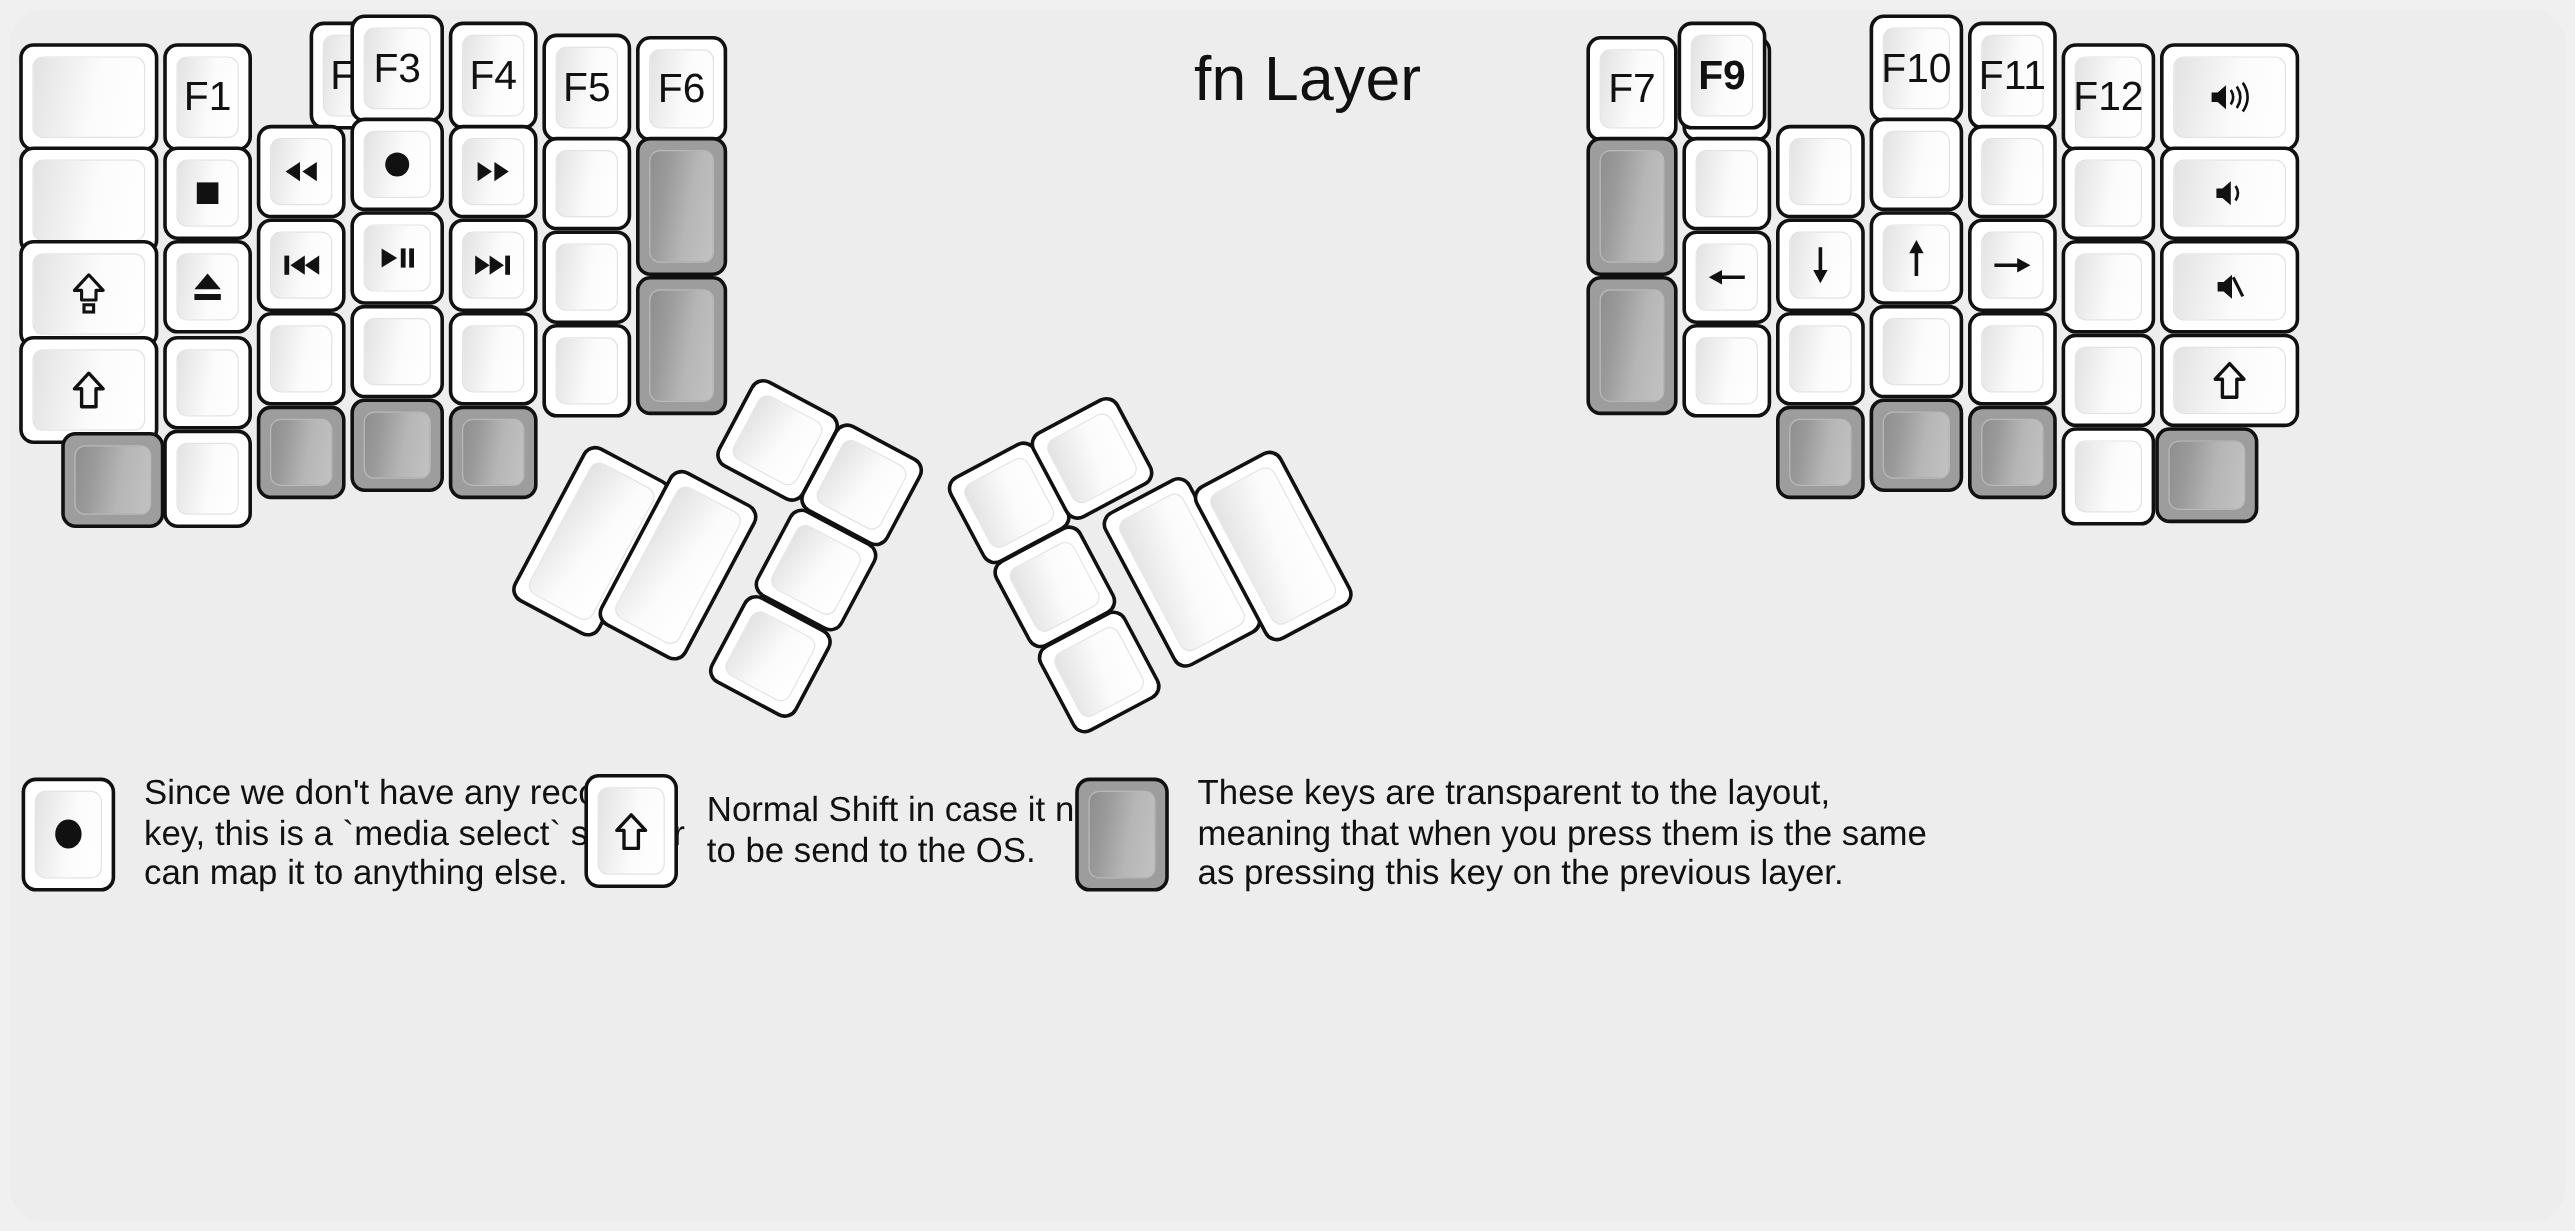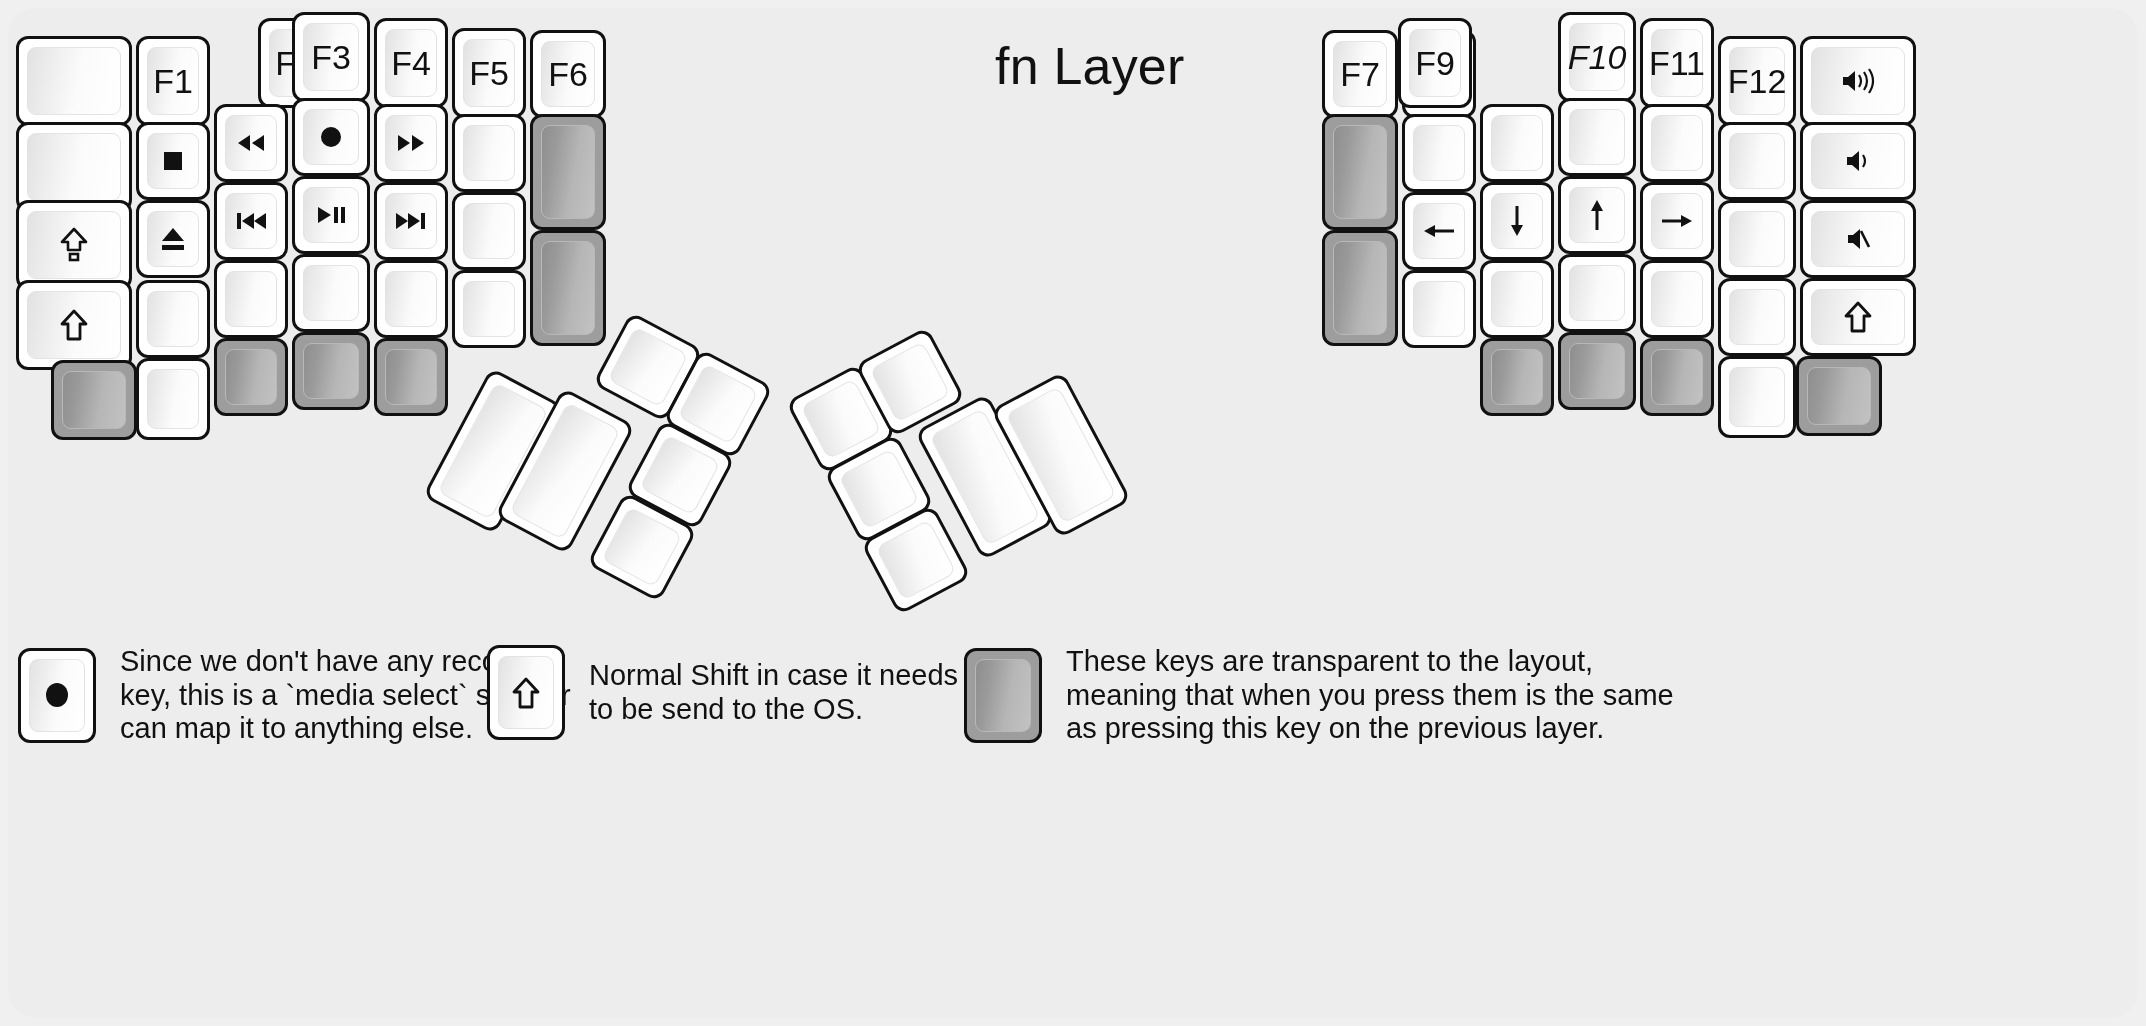--- a/index.html
+++ b/index.html
@@ -321,21 +321,21 @@
               <path d="M32 11 H6" stroke="#111" stroke-width="3"></path>
               <path d="M2 11 L13 5 V17 Z" fill="#111"></path>
             </svg>
           </span>
       </div>
     </div>
     <div class="key" style="left:1402px;top:270px;width:74px;height:78px;">
         <div class="cap"></div>
       </div>
 
-    <div class="key" style="left:1398px;top:18px;width:74px;height:90px;">
+    <div class="key" style="left:1398px;top:18px;width:74px;height:90px;font-weight:bold;">
       <div class="cap">
           <span class="lg">F9</span>
         </div>
     </div>
     <div class="key" style="left:1480px;top:104px;width:74px;height:78px;">
         <div class="cap"></div>
       </div>
     <div class="key" style="left:1480px;top:182px;width:74px;height:78px;">
       <div class="cap">
         <span class="lg">
@@ -346,21 +346,21 @@
           </span>
       </div>
     </div>
     <div class="key" style="left:1480px;top:260px;width:74px;height:78px;">
         <div class="cap"></div>
       </div>
     <div class="key trans" style="left:1480px;top:338px;width:74px;height:78px;">
         <div class="cap"></div>
       </div>
 
-    <div class="key" style="left:1558px;top:12px;width:78px;height:90px;font-style:italic;">
+    <div class="key" style="left:1558px;top:12px;width:78px;height:90px;">
       <div class="cap">
           <span class="lg">F10</span>
         </div>
     </div>
     <div class="key" style="left:1558px;top:98px;width:78px;height:78px;">
         <div class="cap"></div>
       </div>
     <div class="key" style="left:1558px;top:176px;width:78px;height:78px;">
       <div class="cap">
         <span class="lg">
@@ -493,21 +493,21 @@
                 <path d="M14 3 L26 16 H20 V31 H8 V16 H2 Z" fill="none" stroke="#111" stroke-width="2.8" stroke-linejoin="round"></path>
               </svg>
             </span>
         </div>
       </div>
     </div>
     <div class="legend-text">Normal Shift in case it needs
 to be send to the OS.</div>
   </div>
 
-  <div class="legend-item" style="left:964px;top:645px;">
+  <div class="legend-item" style="left:896px;top:645px;">
     <div class="legend-key">
       <div class="key trans">
         <div class="cap"></div>
       </div>
     </div>
     <div class="legend-text">These keys are transparent to the layout,
 meaning that when you press them is the same
 as pressing this key on the previous layer.</div>
   </div>
 

